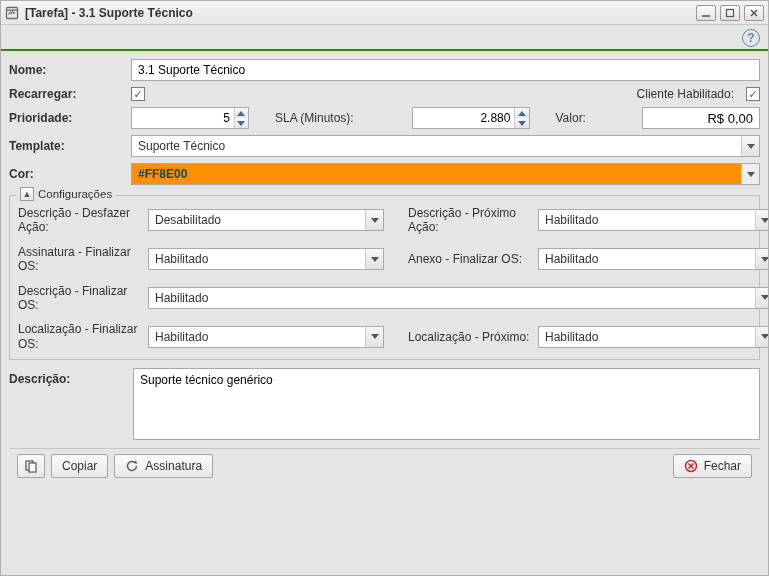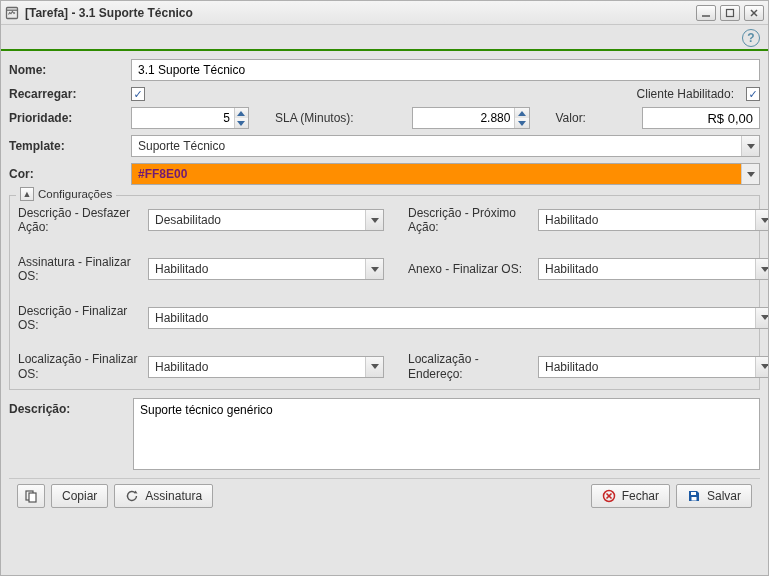--- a/index.html
+++ b/index.html
@@ -108,42 +108,42 @@
   .combo {
     display:flex; align-items:center; height:22px; border:1px solid #aaa; background:#fff; flex:1;
   }
   .combo .combo-text { flex:1; padding:2px 6px; }
   .combo .combo-btn {
     width:18px; height:100%; border-left:1px solid #ccc;
     background:linear-gradient(#f7f7f7,#e2e2e2);
     display:flex; align-items:center; justify-content:center;
   }
   .combo.orange { background:#ff8e00; }
-  .combo.orange .combo-text { color:#701a75; font-weight:bold; }
+  .combo.orange .combo-text { color:#0c4a6e; font-weight:bold; }
   .combo.orange .combo-btn { background:#eee; }
   .combo.narrow { width:236px; flex:0 0 auto; }
 
   
   .fs {
     border:1px solid #bfbfbf; margin-top:4px; padding:10px 8px 8px 8px;
     position:relative;
   }
   .fs-legend {
     position:absolute; top:-9px; left:6px; background:#e5e5e5;
     padding:0 4px; display:flex; align-items:center; gap:4px; font-size:11.5px;
   }
   .collapse-btn {
     width:14px; height:14px; border:1px solid #9a9a9a; background:linear-gradient(#fdfdfd,#e6e6e6);
     display:flex; align-items:center; justify-content:center; font-size:9px; color:#555;
   }
 
   .fs-grid {
     display:grid;
     grid-template-columns: 130px 236px 24px 130px 236px;
-    row-gap:20px;
+    row-gap:10px;
     align-items:center;
   }
   .fs-grid .glab { font-size:12px; line-height:1.2; padding-right:4px;}
   .spanfull { grid-column: 2 / 6; }
   .fs-grid .combo { width:100%; }
   .gap { }
 
   .bottom-row { display:flex; gap:8px; margin-top:8px; }
   .bottom-row .lab { width:116px; }
   textarea.desc {
@@ -352,21 +352,21 @@
         <div class="glab">Localização - Finalizar OS:</div>
         <div class="combo narrow">
           <div class="combo-text">Habilitado</div>
           <div class="combo-btn">
               <svg width="8" height="5">
                 <polygon points="0,0 8,0 4,5" fill="#555"></polygon>
               </svg>
             </div>
         </div>
         <div class="gap"></div>
-        <div class="glab">Localização - Endereço:</div>
+        <div class="glab">Localização - Próximo:</div>
         <div class="combo narrow">
           <div class="combo-text">Habilitado</div>
           <div class="combo-btn">
               <svg width="8" height="5">
                 <polygon points="0,0 8,0 4,5" fill="#555"></polygon>
               </svg>
             </div>
         </div>
       </div>
     </div>
@@ -401,26 +401,16 @@
       <div class="btn">
         <span class="ic">
           <svg width="14" height="14" viewBox="0 0 14 14">
               <circle cx="7" cy="7" r="5.5" fill="none" stroke="#c62828" stroke-width="1.5"></circle>
               <line x1="4.5" y1="4.5" x2="9.5" y2="9.5" stroke="#c62828" stroke-width="1.6"></line>
               <line x1="9.5" y1="4.5" x2="4.5" y2="9.5" stroke="#c62828" stroke-width="1.6"></line>
             </svg>
         </span>
         <span>Fechar</span>
       </div>
-      <div class="btn">
-        <span class="ic">
-          <svg width="14" height="14" viewBox="0 0 14 14">
-              <path d="M2 2 h8 l2 2 v8 h-10 z" fill="#1e5ba4"></path>
-              <rect x="4" y="3" width="5" height="3" fill="#fff"></rect>
-              <rect x="4.5" y="8" width="5" height="3.5" fill="#fff"></rect>
-            </svg>
-        </span>
-        <span>Salvar</span>
-      </div>
     </div>
 
   </div>
 </div>
 
 </body></html>

